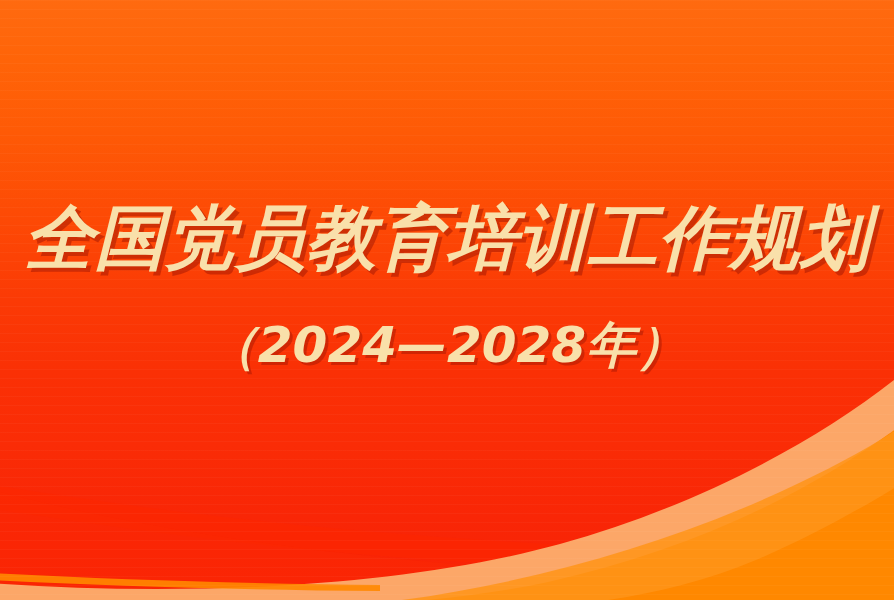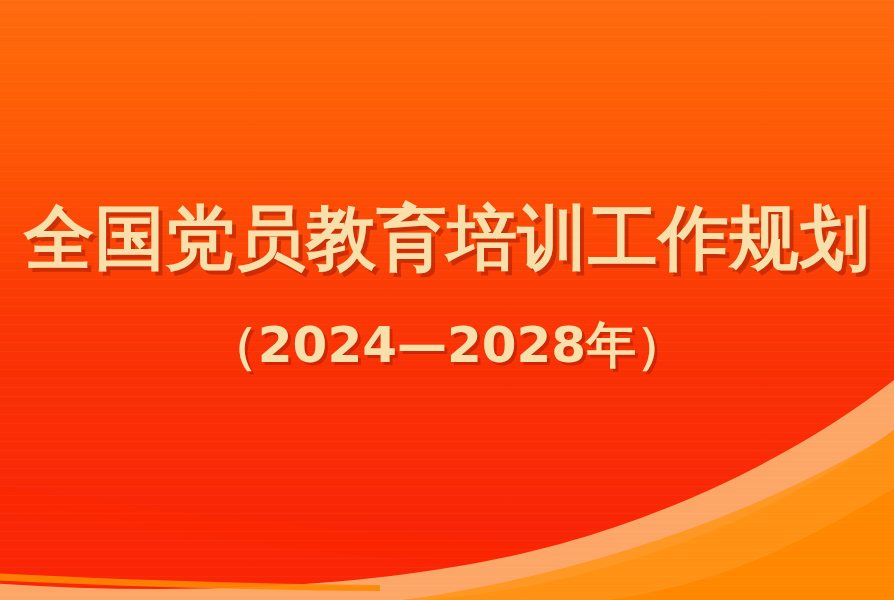--- a/index.html
+++ b/index.html
@@ -19,20 +19,21 @@
     background: linear-gradient(180deg,
         #ff6a10 0%,
         #ff6408 10%,
         #fe5a06 22%,
         #fd4a05 36%,
         #fb3a05 50%,
         #fa3005 62%,
         #fa2c06 74%,
         #f92606 86%,
         #f92205 100%);
+    font-style: italic;
   }
 
   
   #scanlines {
     position: absolute;
     inset: 0;
     background: repeating-linear-gradient(
         180deg,
         rgba(255,255,255,0.030) 0px,
         rgba(255,255,255,0.030) 1px,

